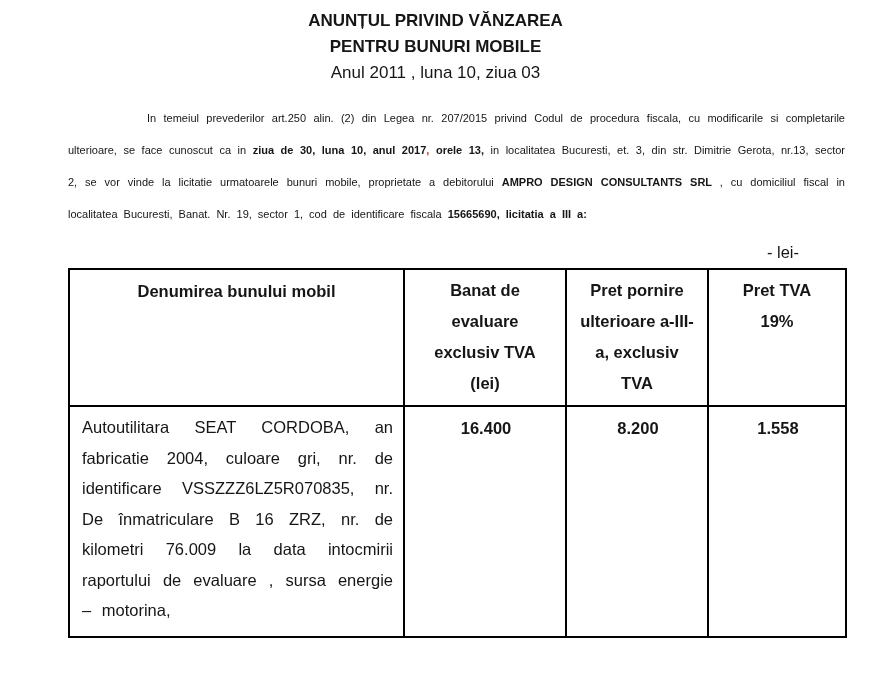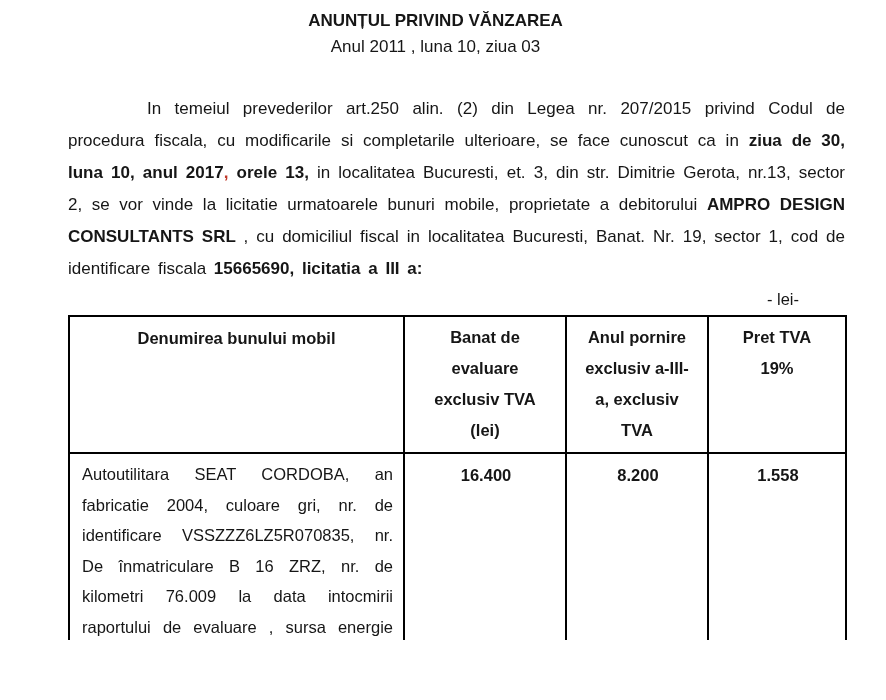--- a/index.html
+++ b/index.html
@@ -24,35 +24,35 @@
   }
   .title-block {
     position: relative;
     left: -21px;
     text-align: center;
     font-size: 17px;
     line-height: 26px;
   }
   .title-bold { font-weight: bold; }
   .intro {
-    margin: 33px 0 0 0;
-    font-size: 17px;
+    margin: 16px 0 0 0;
+    font-size: 11px;
     line-height: 32px;
     text-align: justify;
     text-indent: 79px;
     word-spacing: 3px;
   }
   .intro .seg-bold { font-weight: bold; }
   .intro .seg-red {  }
   .lei-note {
     text-align: right;
     padding-right: 46px;
     font-size: 16.5px;
     line-height: 20px;
-    margin-top: 4px;
+    margin-top: 12px;
   }
   table.goods {
     border-collapse: collapse;
     table-layout: fixed;
     width: 777px;
     margin-top: 6px;
   }
   table.goods th, table.goods td {
     border: 2px solid #000000;
     vertical-align: top;
@@ -84,20 +84,21 @@
   .w-pret-pornire { width: 142px; }
   .w-cota-tva { width: 138px; }
 </style>
 </head>
 <body>
 
 <div class="page">
 
   <div class="title-block">
     <div class="title-bold">ANUNȚUL PRIVIND VĂNZAREA</div>
+    <div class="title-bold">PENTRU BUNURI MOBILE</div>
     <div>Anul 2011 , luna 10,  ziua 03</div>
   </div>
 
   <p class="intro" id="intro-paragraph"><span>In temeiul prevederilor art.250 alin. (2) din Legea nr. 207/2015 privind Codul de procedura fiscala, cu modificarile si completarile ulterioare, se face cunoscut ca in </span><span class="seg-bold">ziua de 30, luna 10, anul 2017</span><span class="seg-bold seg-red" style="color: rgb(192, 57, 43);">,</span><span class="seg-bold"> orele 13, </span><span>in localitatea Bucuresti, et. 3, din str. Dimitrie Gerota, nr.13, sector 2, se vor vinde la licitatie  urmatoarele bunuri mobile,  proprietate a debitorului </span><span class="seg-bold">AMPRO DESIGN CONSULTANTS SRL </span><span>, cu domiciliul fiscal in localitatea Bucuresti, Banat. Nr. 19,  sector 1, cod de identificare fiscala </span><span class="seg-bold">15665690, licitatia a III a:</span></p>
 
   <div class="lei-note">- lei-</div>
 
   <table class="goods">
     <colgroup>
       <col class="w-denumire">
@@ -110,22 +111,22 @@
           <th class="col-denumire">
             <div>Denumirea bunului mobil</div>
           </th>
           <th class="col-pret-evaluare">
             <div>Banat de</div>
             <div>evaluare</div>
             <div>exclusiv TVA</div>
             <div>(lei)</div>
           </th>
           <th class="col-pret-pornire">
-            <div>Anul pornire</div>
-            <div>exclusiv a-III-</div>
+            <div>Pret pornire</div>
+            <div>ulterioare a-III-</div>
             <div>a, exclusiv</div>
             <div>TVA</div>
           </th>
           <th class="col-cota-tva">
             <div>Pret TVA</div>
             <div>19%</div>
           </th>
         </tr>
     </thead>
     <tbody id="goods-body">

